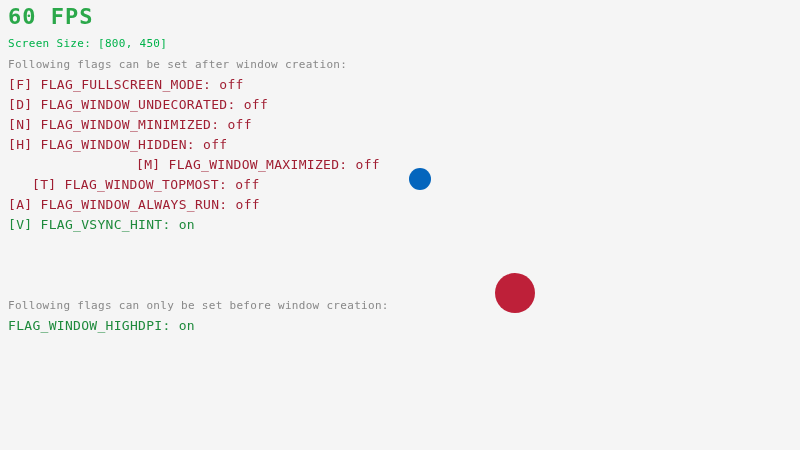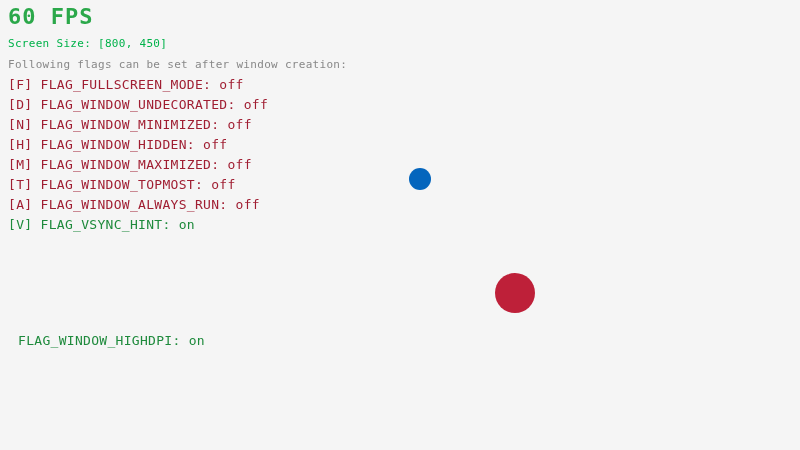--- a/index.html
+++ b/index.html
@@ -56,21 +56,21 @@
   #heading-after {  top: 58px; text-align: right; }
   #heading-before { top: 299px; }
 
   
   .flag-list {
     position: absolute;
     left: 8px;
     width: 500px;
   }
   #flags-after  { top: 78px; }
-  #flags-before { top: 334px; margin-left: 10px; }
+  #flags-before { top: 319px; }
 
   .flag-row {
     height: 20px;
     font-size: 13px;
     line-height: 13px;
     white-space: pre;
     letter-spacing: 0.3px;
   }
   .flag-row.state-off { color: #a01e32; }
   .flag-row.state-on  { color: #1e8a3c; }
@@ -104,26 +104,27 @@
 
   <div id="screen-size" style="color: rgb(0, 178, 74);">Screen Size: [800, 450]</div>
 
   <div id="heading-after" class="section-heading">Following flags can be set after window creation:</div>
 
   <div id="flags-after" class="flag-list">
       <div class="flag-row state-off" style="color: rgb(160, 30, 50);">[F] FLAG_FULLSCREEN_MODE: off</div>
       <div class="flag-row state-off" style="color: rgb(160, 30, 50);">[D] FLAG_WINDOW_UNDECORATED: off</div>
       <div class="flag-row state-off" style="color: rgb(160, 30, 50);">[N] FLAG_WINDOW_MINIMIZED: off</div>
       <div class="flag-row state-off" style="color: rgb(160, 30, 50);">[H] FLAG_WINDOW_HIDDEN: off</div>
-      <div class="flag-row state-off" style="color: rgb(160, 30, 50);">[M] FLAG_WINDOW_MAXIMIZED: off</div>
-      <div class="flag-row state-off" style="color: rgb(160, 30, 50);">[T] FLAG_WINDOW_TOPMOST: off</div>
+      <div class="flag-row state-off" style="color: rgb(160, 30, 50); text-align: center;">[M] FLAG_WINDOW_MAXIMIZED: off</div>
+      <div class="flag-row state-off" style="color: rgb(160, 30, 50); margin-left: 24px;">[T] FLAG_WINDOW_TOPMOST: off</div>
       <div class="flag-row state-off" style="color: rgb(160, 30, 50);">[A] FLAG_WINDOW_ALWAYS_RUN: off</div>
       <div class="flag-row state-on" style="color: rgb(30, 138, 60);">[V] FLAG_VSYNC_HINT: on</div>
     </div>
 
+  <div id="heading-before" class="section-heading">Following flags can only be set before window creation:</div>
 
   <div id="flags-before" class="flag-list">
       <div class="flag-row state-on" style="color: rgb(30, 138, 60);">FLAG_WINDOW_HIGHDPI: on</div>
     </div>
 
   <div id="ball-blue" class="ball" style="left: 409px; top: 168px; width: 22px; height: 22px; background: rgb(4, 101, 189);"></div>
 
   <div id="ball-red" class="ball" style="left: 495px; top: 273px; width: 40px; height: 40px; background: rgb(190, 32, 57);"></div>
 
 </div>

